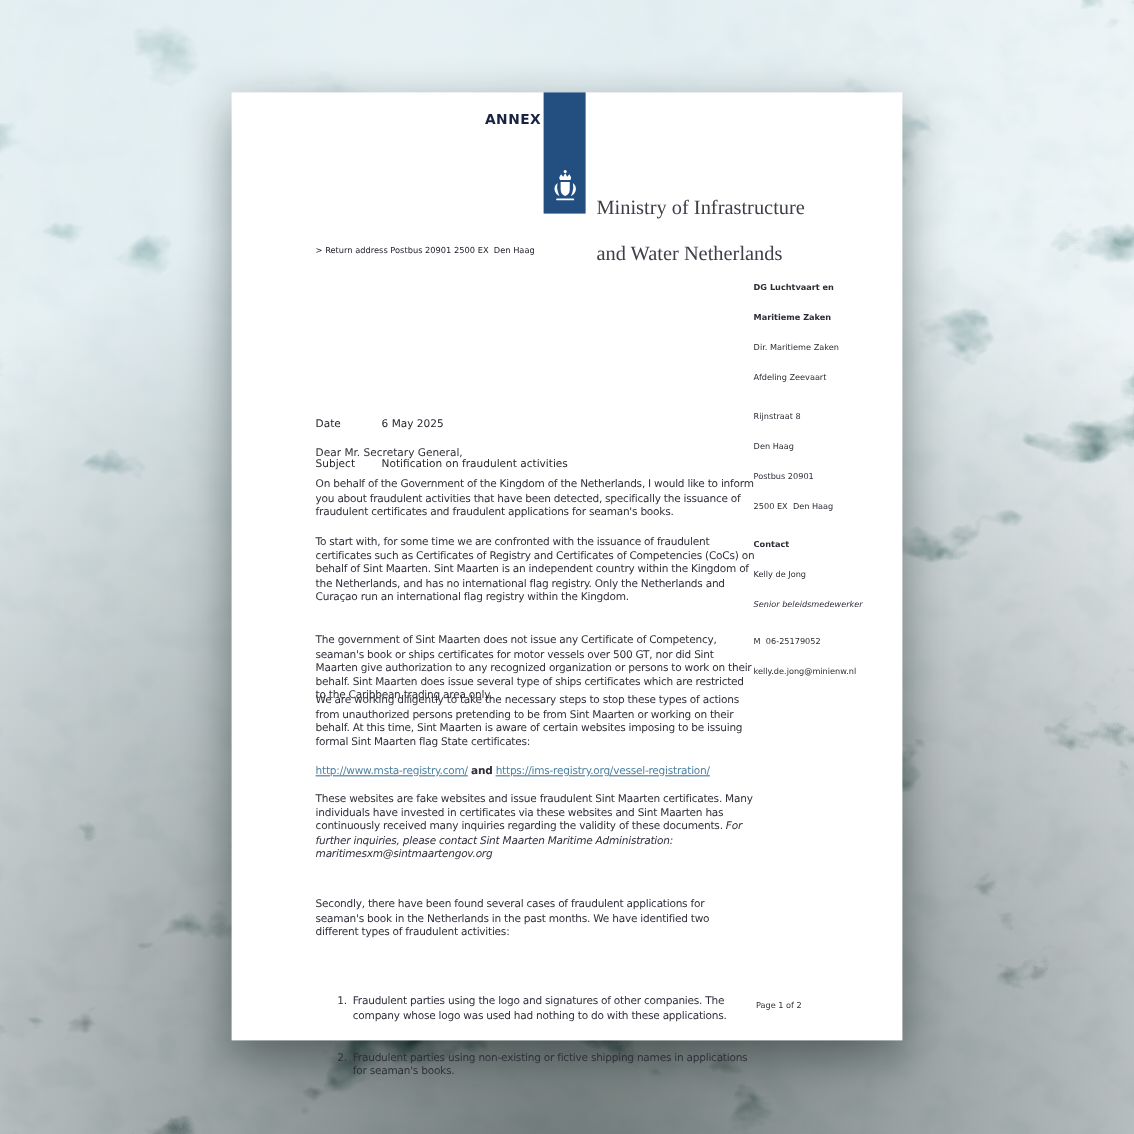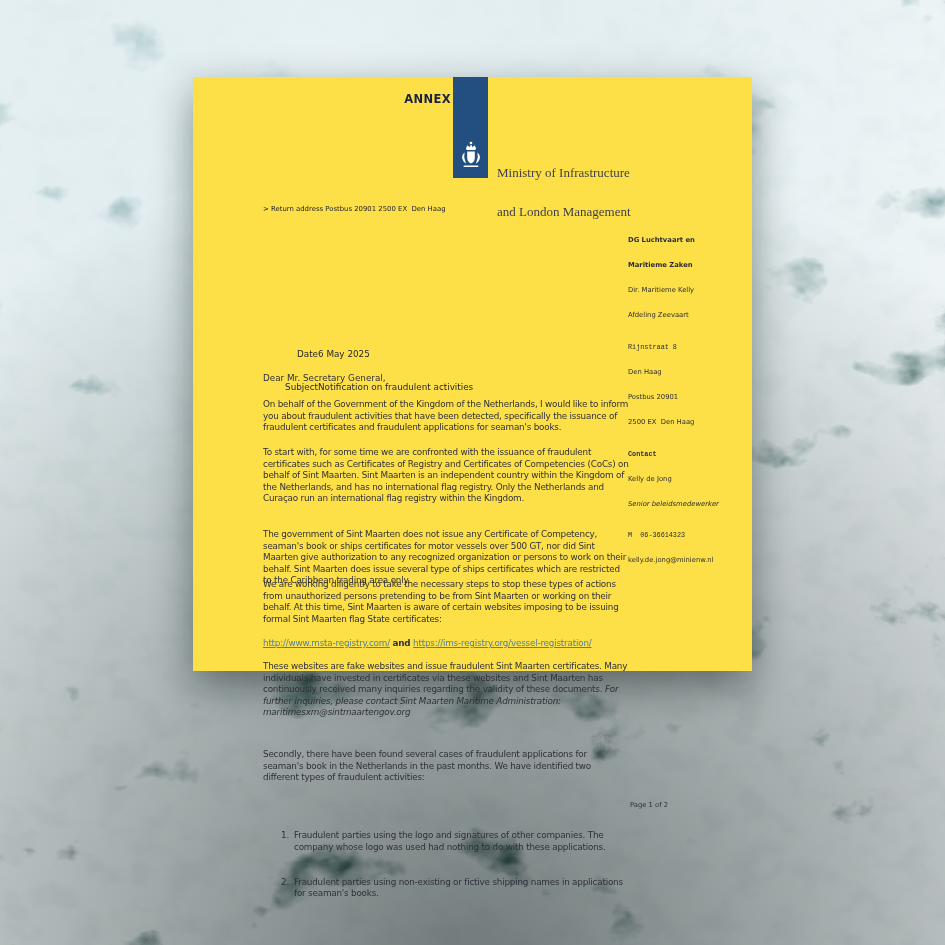--- a/index.html
+++ b/index.html
@@ -1,45 +1,45 @@
 <!DOCTYPE html>
 <html><head>
 <meta charset="utf-8">
 <style>
   html,body{margin:0;padding:0;background:#0b1e1c;}
   .canvas{position:relative;width:945px;height:945px;overflow:hidden;font-family:"DejaVu Sans",sans-serif;}
   .bg{position:absolute;left:0;top:0;}
 
   .page{
-    position:absolute;left:193px;top:77px;width:559px;height:594px;
-    background:#fde047;box-shadow:0 14px 38px rgba(4,18,16,.45);
+    position:absolute;left:193px;top:77px;width:559px;height:790px;
+    background:#ffffff;box-shadow:0 14px 38px rgba(4,18,16,.45);
   }
   .page *{white-space:pre-wrap;}
 
   .annex{
     position:absolute;right:301px;top:15px;
     font-size:11.5px;font-weight:bold;letter-spacing:.4px;color:#1b2342;
   }
   .logobar{position:absolute;left:260px;top:0;width:35px;height:101px;background:#234f80;}
   .crest{position:absolute;left:50%;bottom:5px;transform:translateX(-50%);}
   .ministry-name{
     position:absolute;left:304px;top:63px;
     font-family:"Liberation Serif","DejaVu Serif",serif;
-    font-size:13px;line-height:13px;color:#3f3f49;
+    font-size:17px;line-height:13px;color:#3f3f49;
   }
 
   .return-address{position:absolute;left:70px;top:128px;font-size:6.9px;color:#23232e;}
   .recipient{position:absolute;left:70px;top:143px;font-size:8.8px;line-height:11px;color:#27272f;letter-spacing:-.1px;}
 
   .sidebar{position:absolute;left:435px;top:142px;width:120px;font-size:6.8px;line-height:8.4px;color:#2c2c36;}
   .sidebar .b{font-weight:bold;}
   .sidebar .i{font-style:italic;}
-  .sidebar .gap{margin-top:6px;font-family:Liberation Mono, monospace;}
+  .sidebar .gap{margin-top:6px;}
 
-  .meta{position:absolute;left:70px;top:250px;font-size:8.8px;line-height:11px;color:#27272f;text-align:right;}
+  .meta{position:absolute;left:70px;top:250px;font-size:8.8px;line-height:11px;color:#27272f;}
   .meta-row{display:flex;}
   .meta-label{width:55px;flex:0 0 55px;}
 
   .salutation{position:absolute;left:70px;top:296px;font-size:8.8px;color:#2f3039;}
 
   .para{
     position:absolute;left:70px;width:366px;margin:0;
     font-size:8.8px;line-height:11.6px;letter-spacing:-.2px;color:#2f3039;
   }
   .p1{top:322px}.p2{top:370px}.p3{top:452px}.p4{top:502px}
@@ -48,21 +48,21 @@
   .para em{font-style:italic;}
 
   .links-line a{color:#4f82a0;text-decoration:underline;cursor:pointer;}
   .links-line .and{font-weight:bold;color:#2f3039;}
 
   .num-list{margin:0;padding:0;list-style:none;}
   .num-row{display:flex;}
   .num-row .n{flex:0 0 17px;text-align:right;padding-right:5px;box-sizing:border-box;margin-left:14px;}
   .num-row .t{flex:1;}
 
-  .footer{position:absolute;left:437px;top:724px;font-size:6.8px;color:#30303a;}
+  .footer{position:absolute;left:437px;top:757px;font-size:6.8px;color:#30303a;}
 </style>
 </head>
 <body>
 
 <div class="canvas">
 
   <svg class="bg" width="945" height="945" viewBox="0 0 945 945" aria-hidden="true">
     <defs>
       <linearGradient id="sea" x1="0" y1="0" x2="0.25" y2="1">
         <stop offset="0" stop-color="#c6dae0"></stop>
@@ -113,39 +113,39 @@
           <path d="M9.2 10.6 h7.6 v6.2 q0 4.2 -3.8 5.6 q-3.8 -1.4 -3.8 -5.6 Z"></path>
           <path d="M6.6 11.5 q-3.4 2.6 -2.2 6.8 q0.9 3 3.8 4.2 l-1.2 -3.2 q-1.3 -3.6 -0.4 -7.8 Z"></path>
           <path d="M19.4 11.5 q3.4 2.6 2.2 6.8 q-0.9 3 -3.8 4.2 l1.2 -3.2 q1.3 -3.6 0.4 -7.8 Z"></path>
           <rect x="5.5" y="24.5" width="15" height="1.4" rx="0.7"></rect>
         </g>
       </svg>
     </div>
 
     <div class="ministry-name">
       <div>Ministry of Infrastructure</div>
-      <div>and London Management</div>
+      <div>and Water Netherlands</div>
     </div>
 
     <div class="return-address">&gt; Return address Postbus 20901 2500 EX  Den Haag</div>
 
 
     <aside class="sidebar">
       <div class="b">DG Luchtvaart en</div>
       <div class="b">Maritieme Zaken</div>
-      <div>Dir. Maritieme Kelly</div>
+      <div>Dir. Maritieme Zaken</div>
       <div>Afdeling Zeevaart</div>
       <div class="gap">Rijnstraat 8</div>
       <div>Den Haag</div>
       <div>Postbus 20901</div>
       <div>2500 EX  Den Haag</div>
       <div class="b gap">Contact</div>
       <div>Kelly de Jong</div>
       <div class="i">Senior beleidsmedewerker</div>
-      <div class="gap">M  06-36614323</div>
+      <div class="gap">M  06-25179052</div>
       <div>kelly.de.jong@minienw.nl</div>
     </aside>
 
     <div class="meta">
       <div class="meta-row">
         <span class="meta-label">Date</span>
         <span>6 May 2025</span>
       </div>
       <div class="meta-row">
         <span class="meta-label">Subject</span>

